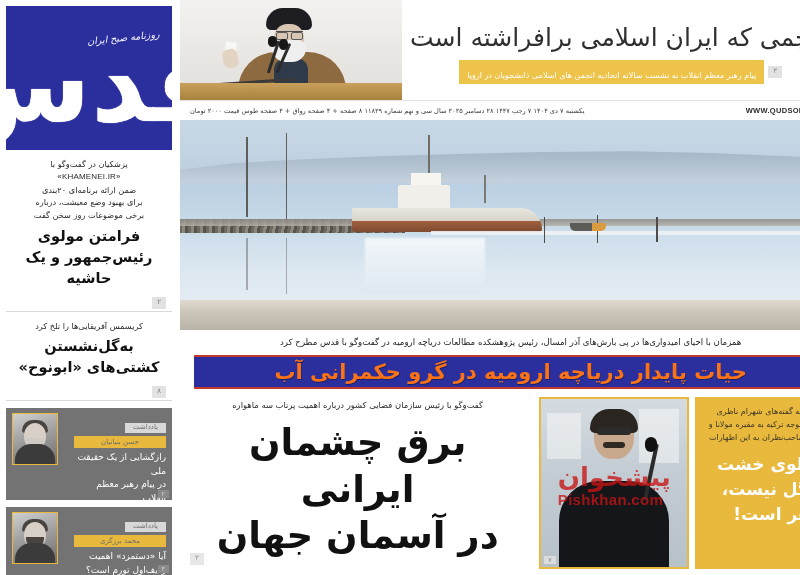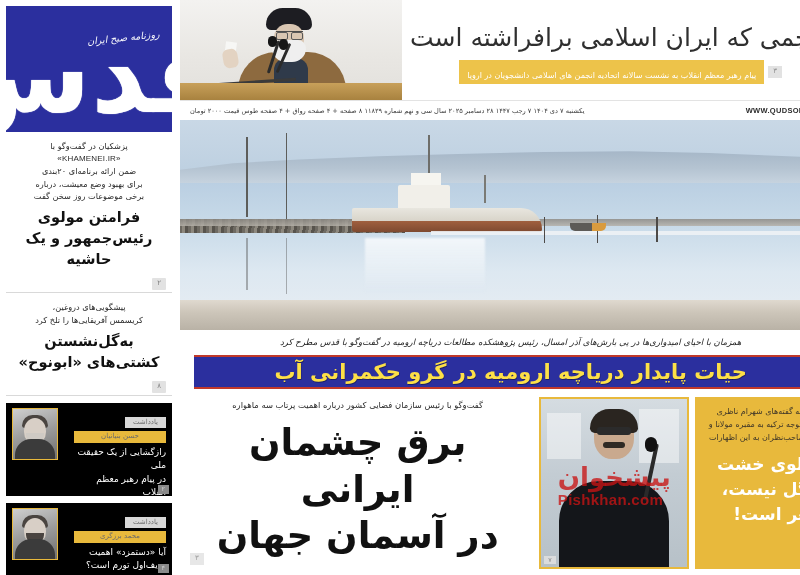--- a/index.html
+++ b/index.html
@@ -101,23 +101,23 @@
     font-size: 7px;
     padding: 2px 5px 3px 5px;
     margin-top: 5px;
     border-radius: 1px;
     line-height: 1;
   }
   .badge-row { text-align: right; padding-right: 2px; }
 
   
   .note-card {
-    background: #000000;
+    background: #737373;
     margin-top: 7px;
-    padding: 5px 6px 16px 6px;
+    padding: 5px 6px 4px 6px;
     position: relative;
     display: flex;
     flex-direction: row-reverse;
     gap: 16px;
     min-height: 62px;
   }
   .note-photo {
     width: 46px;
     height: 52px;
     flex: 0 0 46px;
@@ -471,36 +471,35 @@
     align-items: center;
     justify-content: center;
     background: #fff;
     border-bottom: 0;
   }
   .caption-text {
     font-size: 8.6px;
     color: #222;
     text-align: center;
     line-height: 1.3;
-    font-style: italic;
   }
 
   
   .blue-banner {
     margin: 0 14px;
     background: #2b2f9e;
     height: 34px;
     display: flex;
     align-items: center;
     justify-content: center;
     border-top: 2px solid #c0392b;
     border-bottom: 2px solid #c0392b;
   }
   .blue-banner-text {
-    color: #fde047;
+    color: #f97316;
     font-size: 21px;
     font-weight: bold;
     line-height: 1;
     letter-spacing: 0px;
     text-shadow: 0.5px 0.5px 0 rgba(0,0,0,.35);
   }
 
   
   .bottom {
     flex: 1 1 auto;
@@ -662,21 +661,20 @@
         <div>فرامتن مولوی</div>
         <div>رئیس‌جمهور و یک حاشیه</div>
       </div>
       <div class="badge-row">
         <span class="pagebadge">۲</span>
       </div>
     </div>
 
     <div class="side-block">
       <div class="side-kicker">
-        <div>پیشگویی‌های دروغین،</div>
         <div>کریسمس آفریقایی‌ها را تلخ کرد</div>
       </div>
       <div class="side-title">
         <div>به‌گل‌نشستن</div>
         <div>کشتی‌های «ابونوح»</div>
       </div>
       <div class="badge-row">
         <span class="pagebadge">۸</span>
       </div>
     </div>

